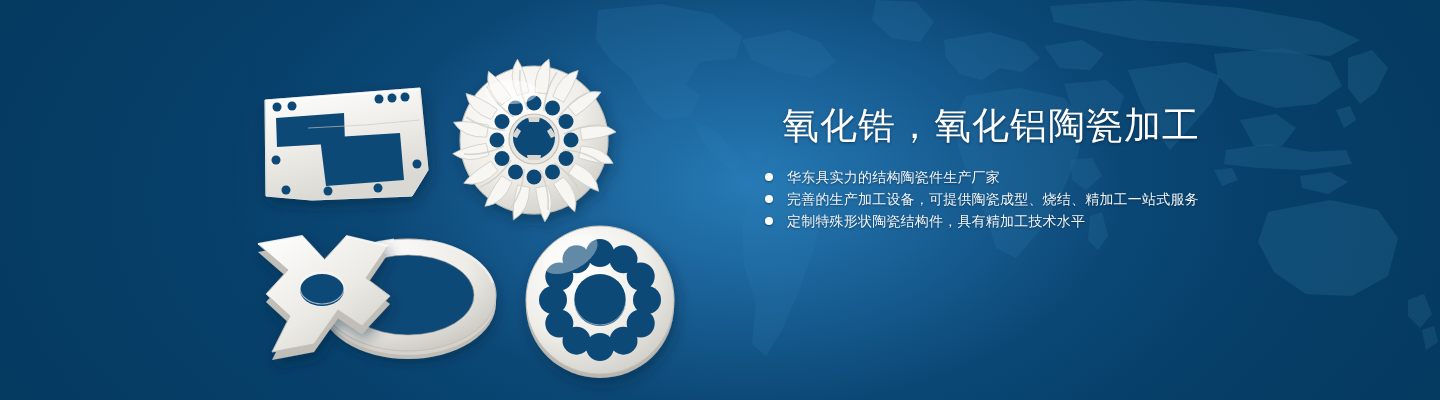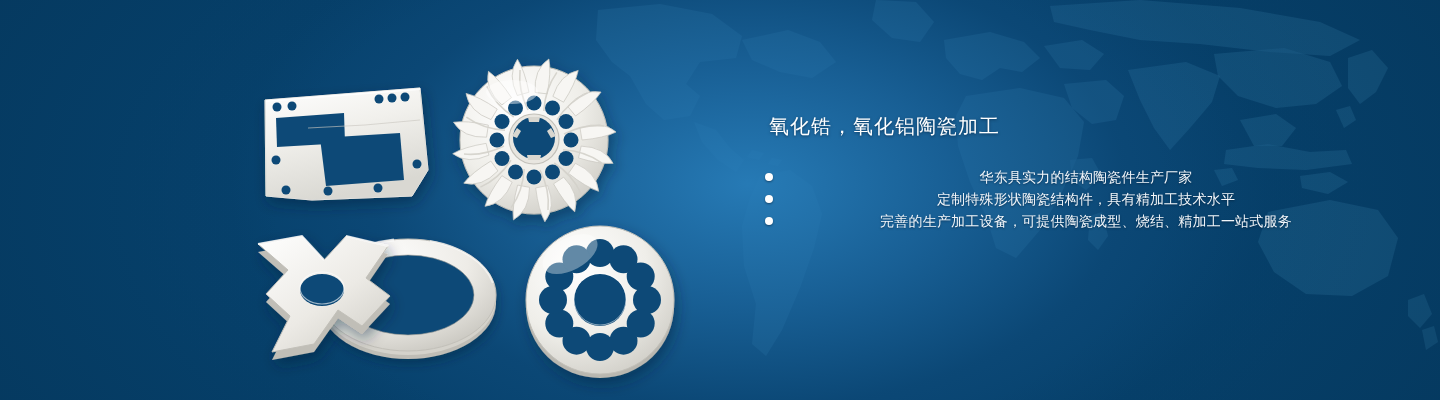--- a/index.html
+++ b/index.html
@@ -53,34 +53,33 @@
   .bg-map svg { width: 100%; height: 100%; display: block; }
 
   
   .text-col {
     position: absolute;
     left: 765px;
     top: 104px;
     width: 620px;
   }
   .headline {
-    font-size: 20px;
+    font-size: 37px;
     line-height: 44px;
     letter-spacing: 1px;
     color: #ffffff;
     font-weight: normal;
-    margin: 0 0 18px 4px;
+    margin: 0 0 18px 17px;
     text-shadow: 0 1px 3px rgba(0,20,40,0.55);
     white-space: nowrap;
   }
   .bullets {
     list-style: none;
     margin: 0;
     padding: 0;
-    text-align: center;
   }
   .bullet {
     position: relative;
     padding-left: 22px;
     font-size: 14px;
     line-height: 22px;
     color: #f2f6fa;
     letter-spacing: 0.2px;
     white-space: nowrap;
     text-shadow: 0 1px 2px rgba(0,20,40,0.5);
@@ -409,22 +408,22 @@
   <div class="text-col">
     <h1 class="headline">氧化锆，氧化铝陶瓷加工</h1>
 
     <ul class="bullets">
       <li class="bullet">
         <span class="bullet-dot"></span>
         <span>华东具实力的结构陶瓷件生产厂家</span>
       </li>
       <li class="bullet">
         <span class="bullet-dot"></span>
-        <span>定制特殊形状陶瓷结构件，具有精加工技术水平</span>
+        <span>完善的生产加工设备，可提供陶瓷成型、烧结、精加工一站式服务</span>
       </li>
       <li class="bullet">
         <span class="bullet-dot"></span>
-        <span>完善的生产加工设备，可提供陶瓷成型、烧结、精加工一站式服务</span>
+        <span>定制特殊形状陶瓷结构件，具有精加工技术水平</span>
       </li>
     </ul>
   </div>
 
 </div>
 
 </body></html>

